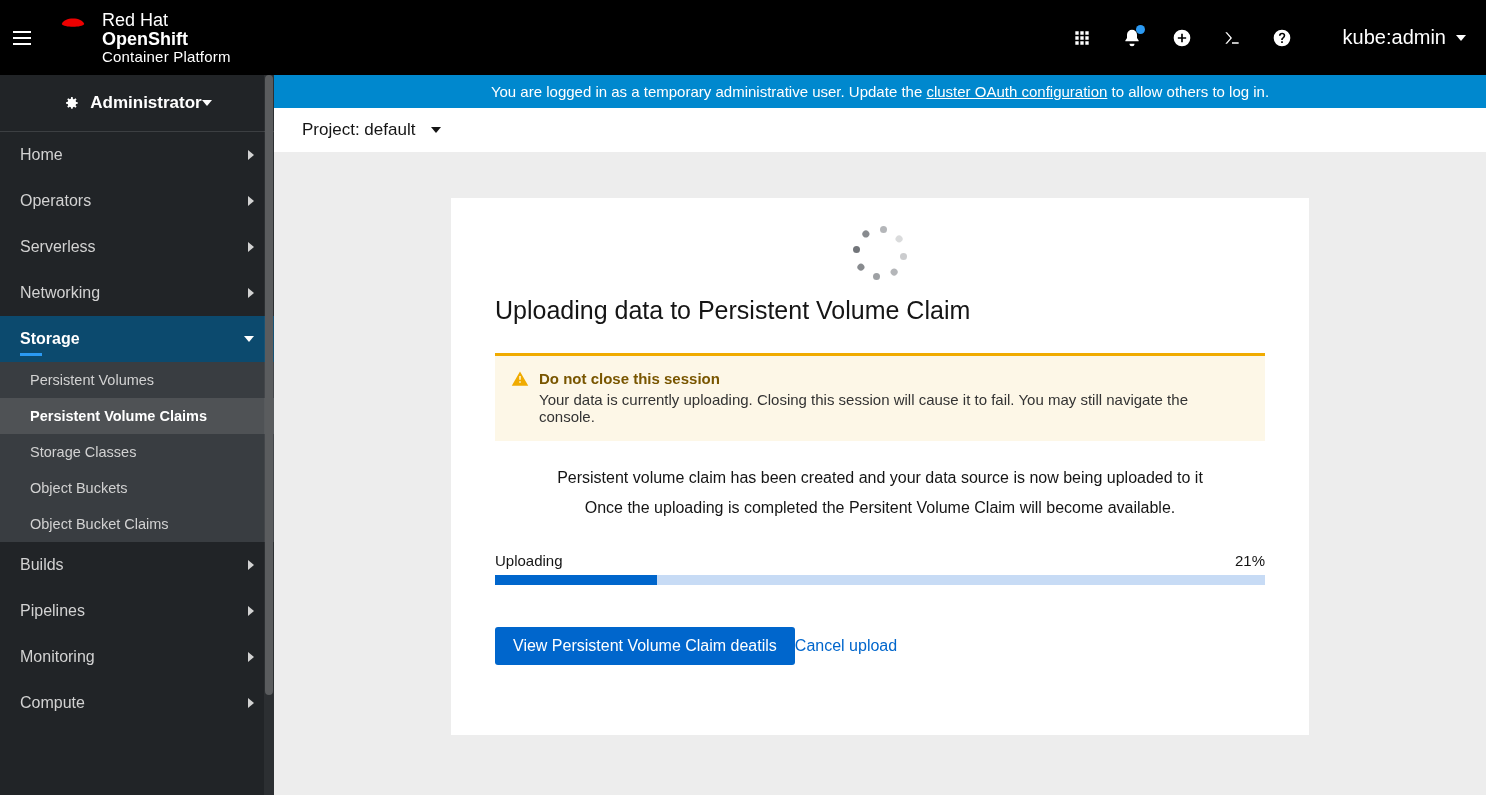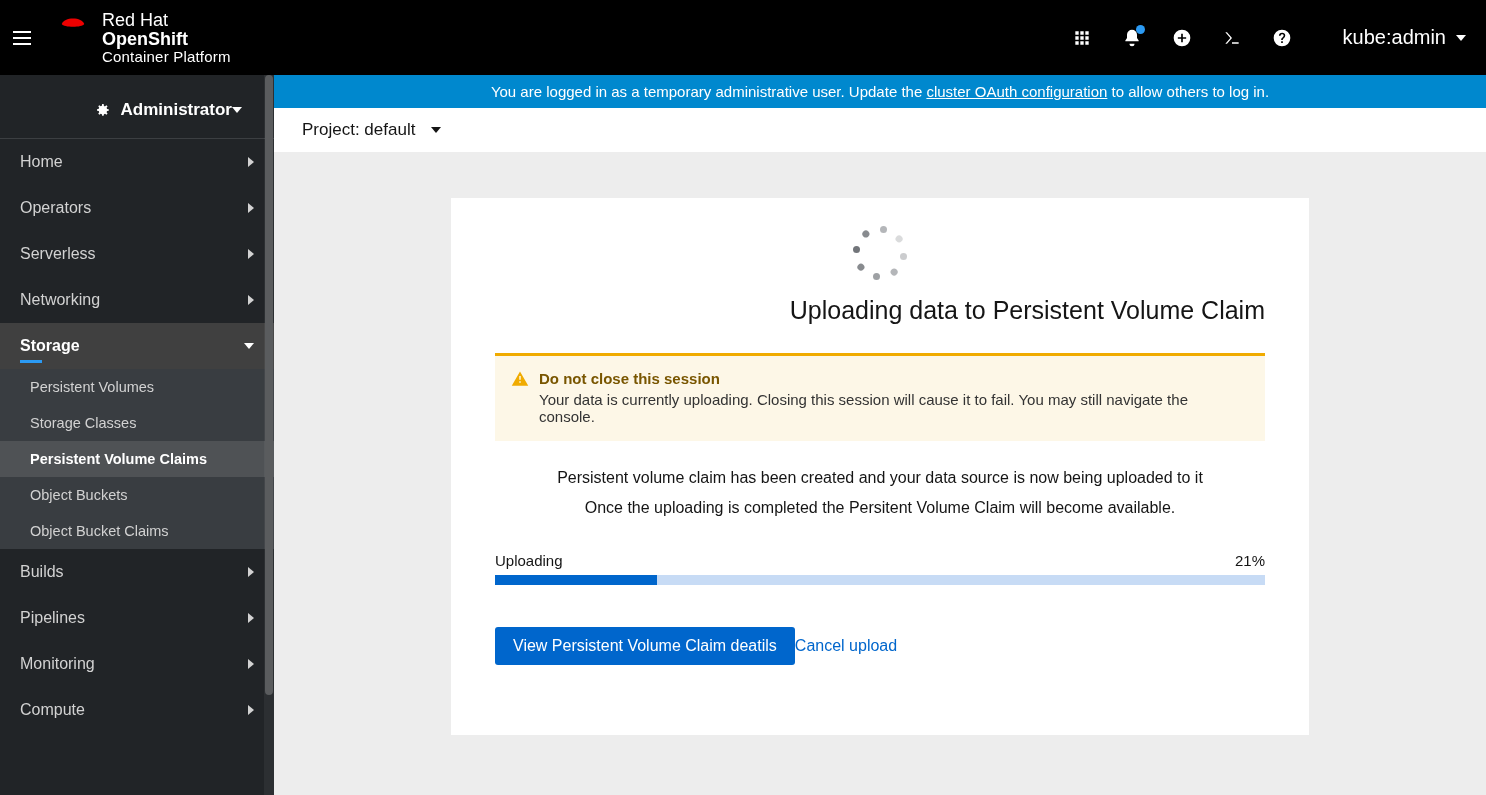--- a/index.html
+++ b/index.html
@@ -45,32 +45,32 @@
   .sidebar {
     width:274px;
     background:#212427;
     color:#fff;
     position:relative;
     overflow:hidden;
   }
   .sidebar-scroll { position:absolute; top:0; right:0; width:10px; height:100%; background:rgba(255,255,255,.05);}
   .sidebar-thumb { position:absolute; top:0; right:1px; width:8px; height:620px; background:#5a5c5e; border-radius:4px;}
   .perspective {
-    display:flex; align-items:center; justify-content:flex-end;
-    padding:18px 32px; border-bottom:1px solid #3c3f42; cursor:pointer;margin-top:7px;
+    display:flex; align-items:center; justify-content:center;
+    padding:18px 32px; border-bottom:1px solid #3c3f42; cursor:pointer;
   }
   .perspective-left { display:flex; align-items:center; gap:10px; }
   .perspective-left svg { width:18px; height:18px; fill:#fff; }
   .perspective-label { font-size:17px; font-weight:600; }
   .nav-section { }
   .nav-item {
     display:flex; align-items:center; justify-content:space-between;
     padding:14px 20px; font-size:16px; color:#d2d2d2; cursor:pointer;
   }
-  .nav-item.expanded { background:#404040; color:#fff; font-weight:700; position:relative;gap:16px;}
+  .nav-item.expanded { background:#0c4a6e; color:#fff; font-weight:700; position:relative;gap:16px;}
   .nav-item.expanded::after{
     content:""; position:absolute; left:20px; bottom:6px; width:22px; height:3px; background:#2b9af3;
   }
   .nav-caret { width:0;height:0;border-top:5px solid transparent;border-bottom:5px solid transparent;border-left:6px solid #d2d2d2;}
   .nav-caret.down { border-left:5px solid transparent;border-right:5px solid transparent;border-top:6px solid #fff;border-bottom:none;}
   .subnav { background:#393d41; }
   .subnav-item { padding:10px 20px 10px 30px; font-size:14.5px; color:#d2d2d2; cursor:pointer; }
   .subnav-item.active { background:#4f5255; color:#fff; font-weight:700; }
 
   
@@ -94,21 +94,21 @@
     left:50%; top:50%; transform-origin:0 0;
   }
   .spinner-dots span:nth-child(1){ transform:rotate(0deg)   translate(20px) ; opacity:.35;}
   .spinner-dots span:nth-child(2){ transform:rotate(45deg)  translate(20px) ; opacity:.5;}
   .spinner-dots span:nth-child(3){ transform:rotate(90deg)  translate(20px) ; opacity:.65;}
   .spinner-dots span:nth-child(4){ transform:rotate(135deg) translate(20px) ; opacity:.8;}
   .spinner-dots span:nth-child(5){ transform:rotate(180deg) translate(20px) ; opacity:.95;}
   .spinner-dots span:nth-child(6){ transform:rotate(225deg) translate(20px) ; opacity:.8;}
   .spinner-dots span:nth-child(7){ transform:rotate(270deg) translate(20px) ; opacity:.5;}
   .spinner-dots span:nth-child(8){ transform:rotate(315deg) translate(20px) ; opacity:.25;}
-  .card h1 { text-align:right; font-size:25px; font-weight:500; margin-bottom:28px;}
+  .card h1 { text-align:left; font-size:25px; font-weight:500; margin-bottom:28px;}
   .alert {
     border-top:3px solid #f0ab00;
     background:#fdf7e7;
     padding:14px 18px 16px 44px;
     position:relative;
     margin-bottom:22px;
   }
   .alert-icon{ position:absolute; left:16px; top:14px; }
   .alert-icon svg{ width:18px; height:18px; fill:#f0ab00;}
   .alert-title{ font-size:15px; font-weight:700; color:#795600; margin-bottom:4px;}
@@ -213,22 +213,22 @@
         <div class="nav-item">
           <span>Networking</span>
           <span class="nav-caret"></span>
         </div>
         <div class="nav-item expanded">
           <span>Storage</span>
           <span class="nav-caret down"></span>
         </div>
         <div class="subnav">
           <div class="subnav-item">Persistent Volumes</div>
+          <div class="subnav-item active">Persistent Volume Claims</div>
           <div class="subnav-item">Storage Classes</div>
-          <div class="subnav-item active">Persistent Volume Claims</div>
           <div class="subnav-item">Object Buckets</div>
           <div class="subnav-item">Object Bucket Claims</div>
         </div>
         <div class="nav-item">
           <span>Builds</span>
           <span class="nav-caret"></span>
         </div>
         <div class="nav-item">
           <span>Pipelines</span>
           <span class="nav-caret"></span>

